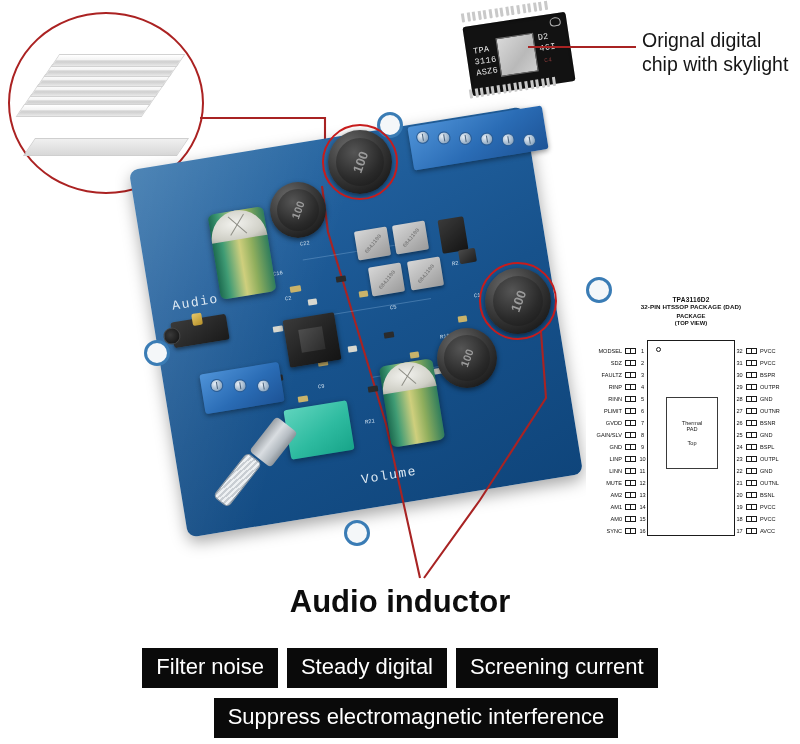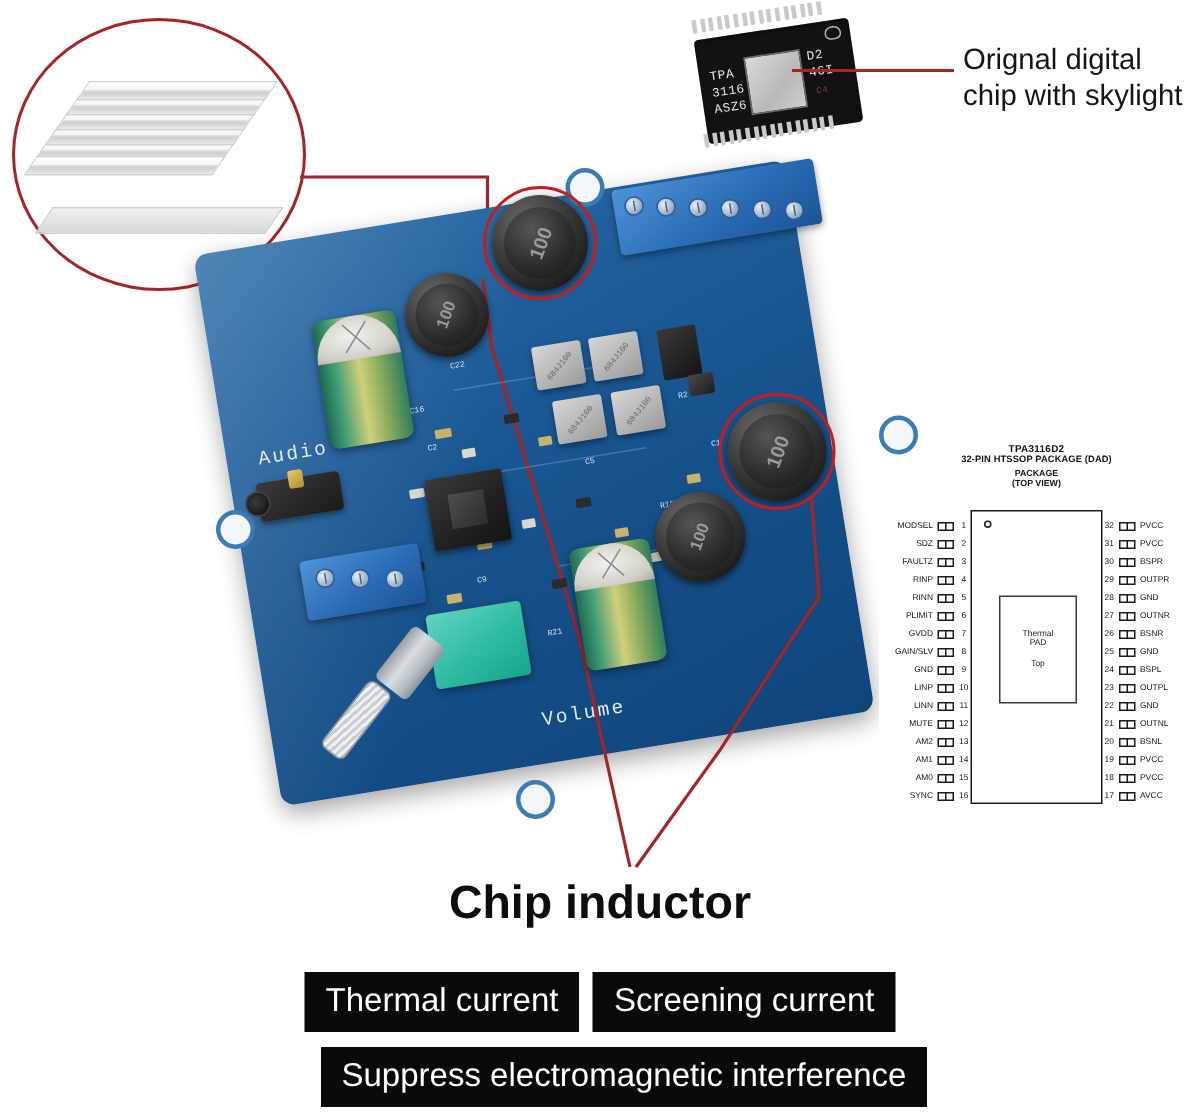--- a/index.html
+++ b/index.html
@@ -551,24 +551,25 @@
         <span class="plead"></span>
         <span class="pname">PVCC</span>
       </div>
     <div class="pinrow right" style="top:230px;">
         <span class="pnum">17</span>
         <span class="plead"></span>
         <span class="pname">AVCC</span>
       </div>
   </div>
 
-  <div class="abs" id="headline">Chip inductor</div>
+  <div class="abs" id="headline">Audio inductor</div>
 
   <div class="tagrow" style="top:648px;">
-    <div class="tag">Thermal current</div>
+    <div class="tag">Filter noise</div>
+    <div class="tag">Steady digital</div>
     <div class="tag">Screening current</div>
   </div>
 
   <div class="tagrow" style="top:698px;padding-left:16px;">
     <div class="tag">Suppress electromagnetic interference</div>
   </div>
 
 </div>
 
 </body></html>

